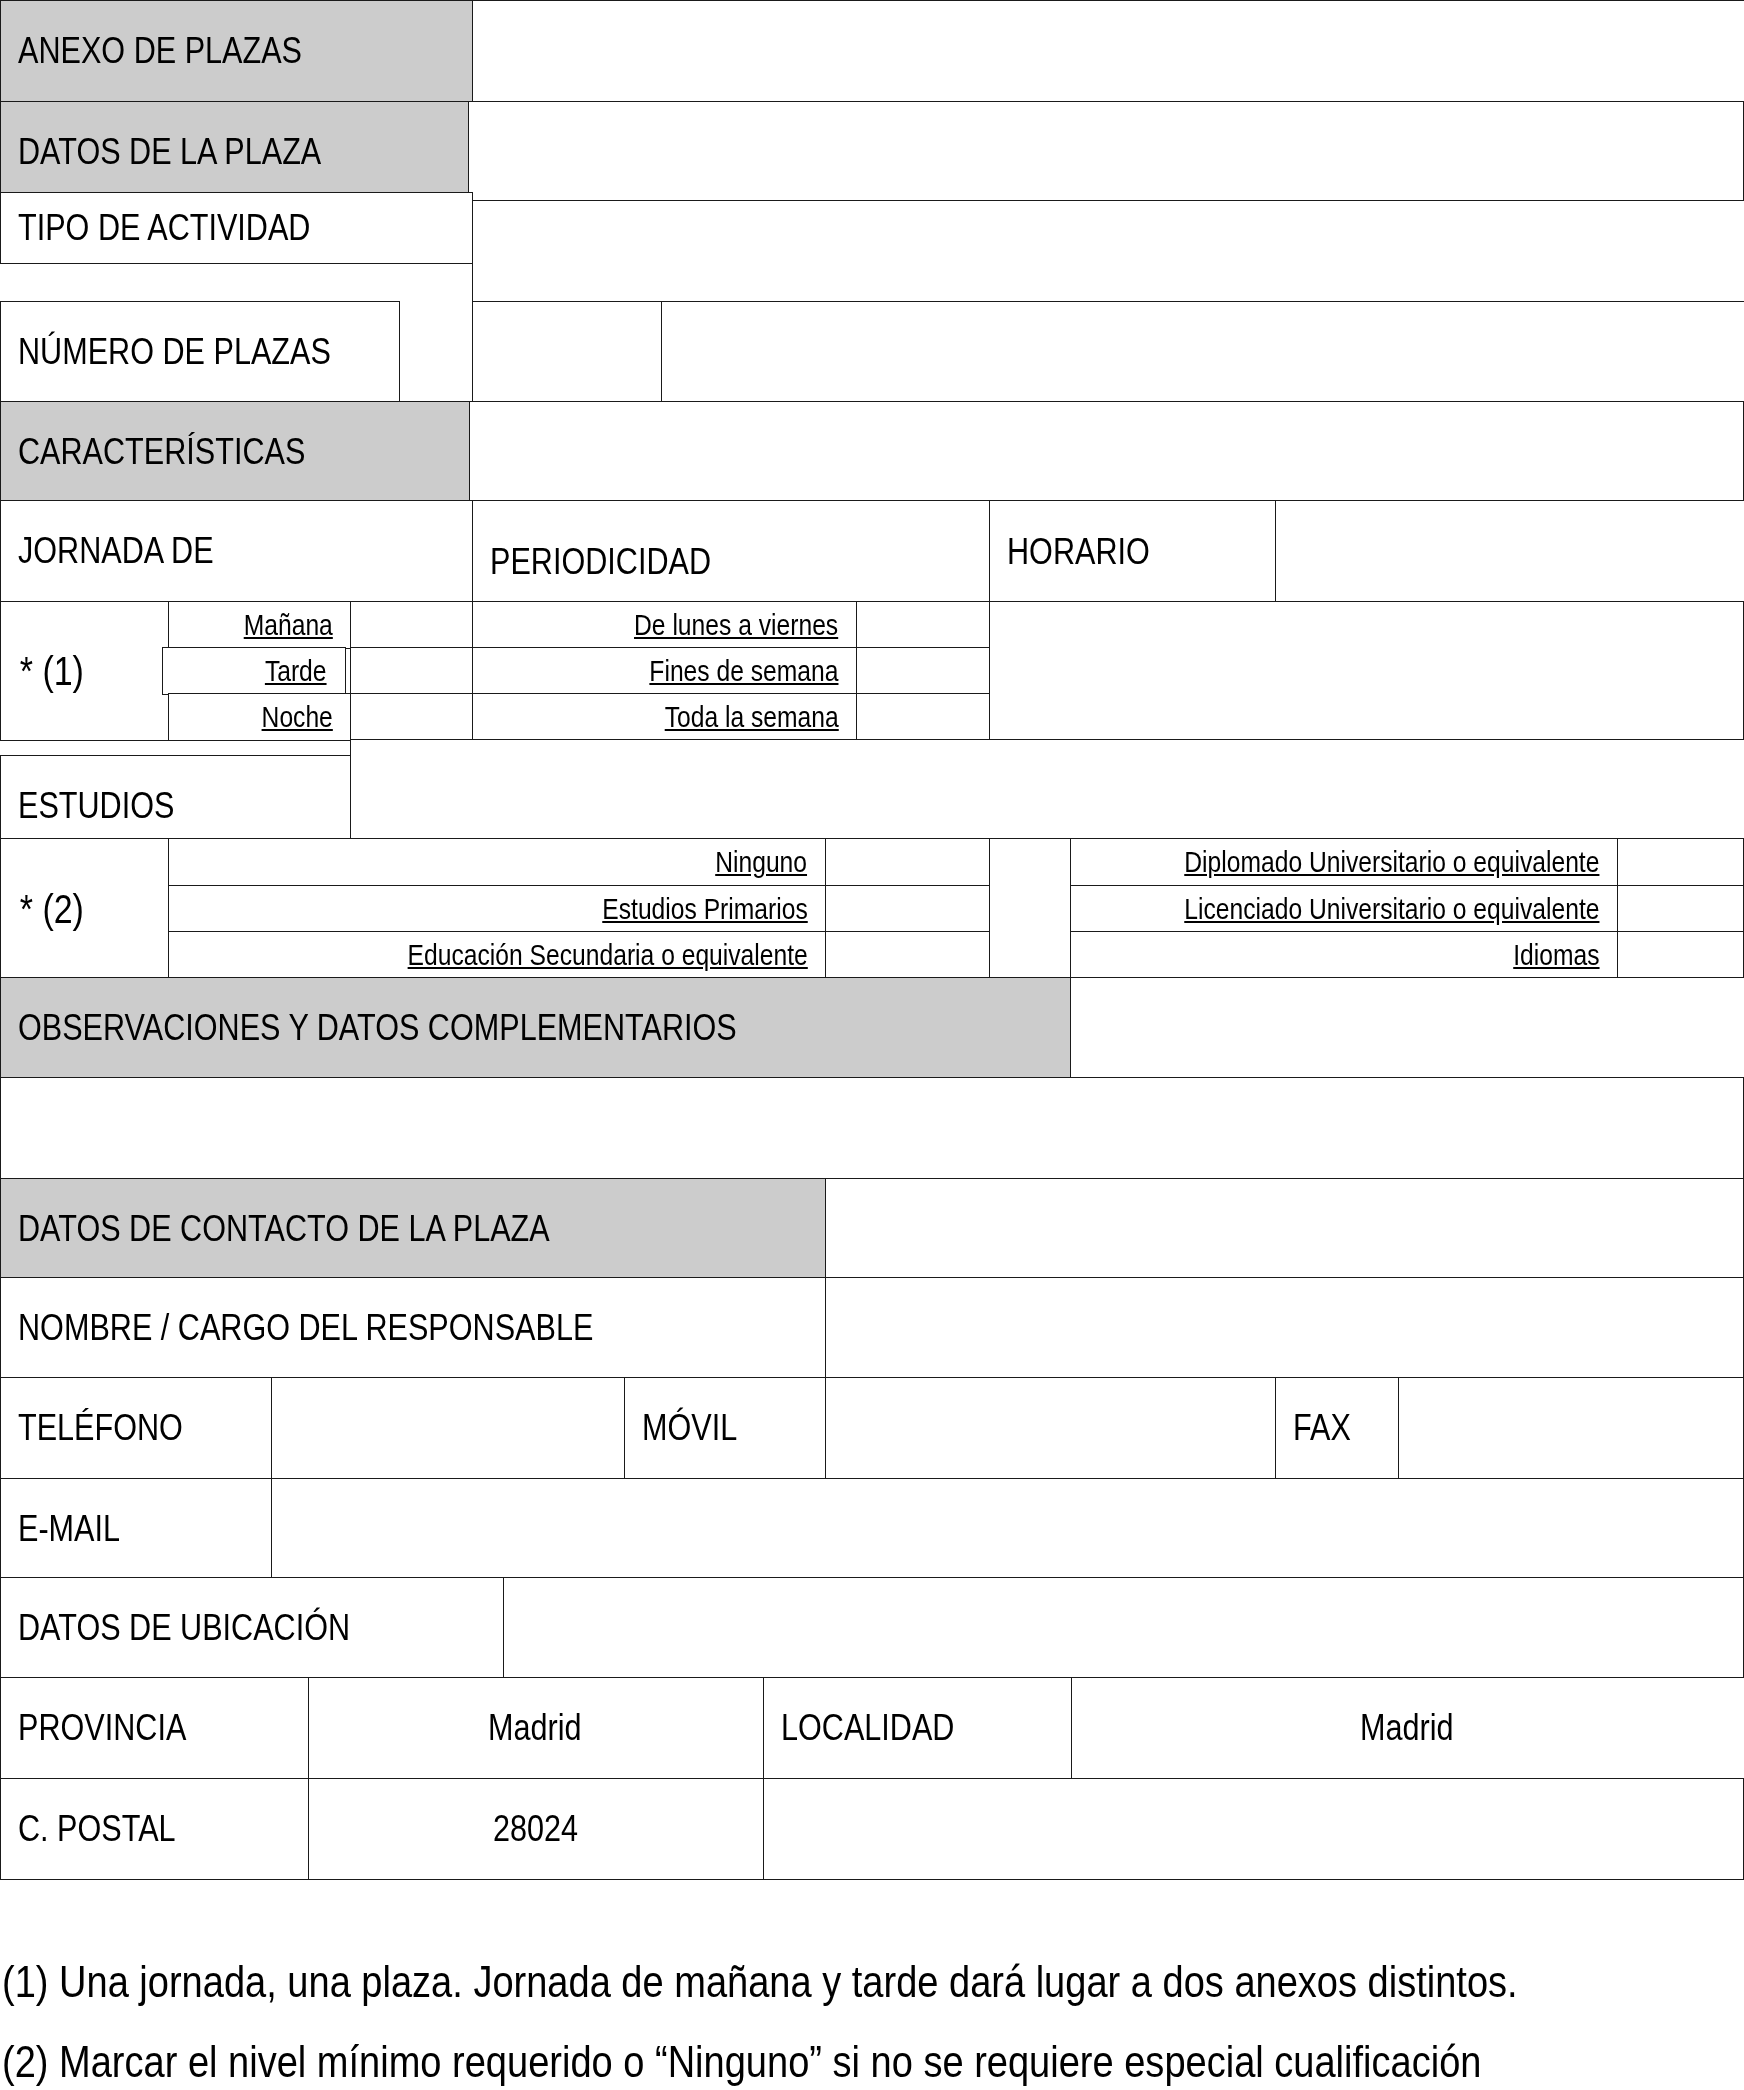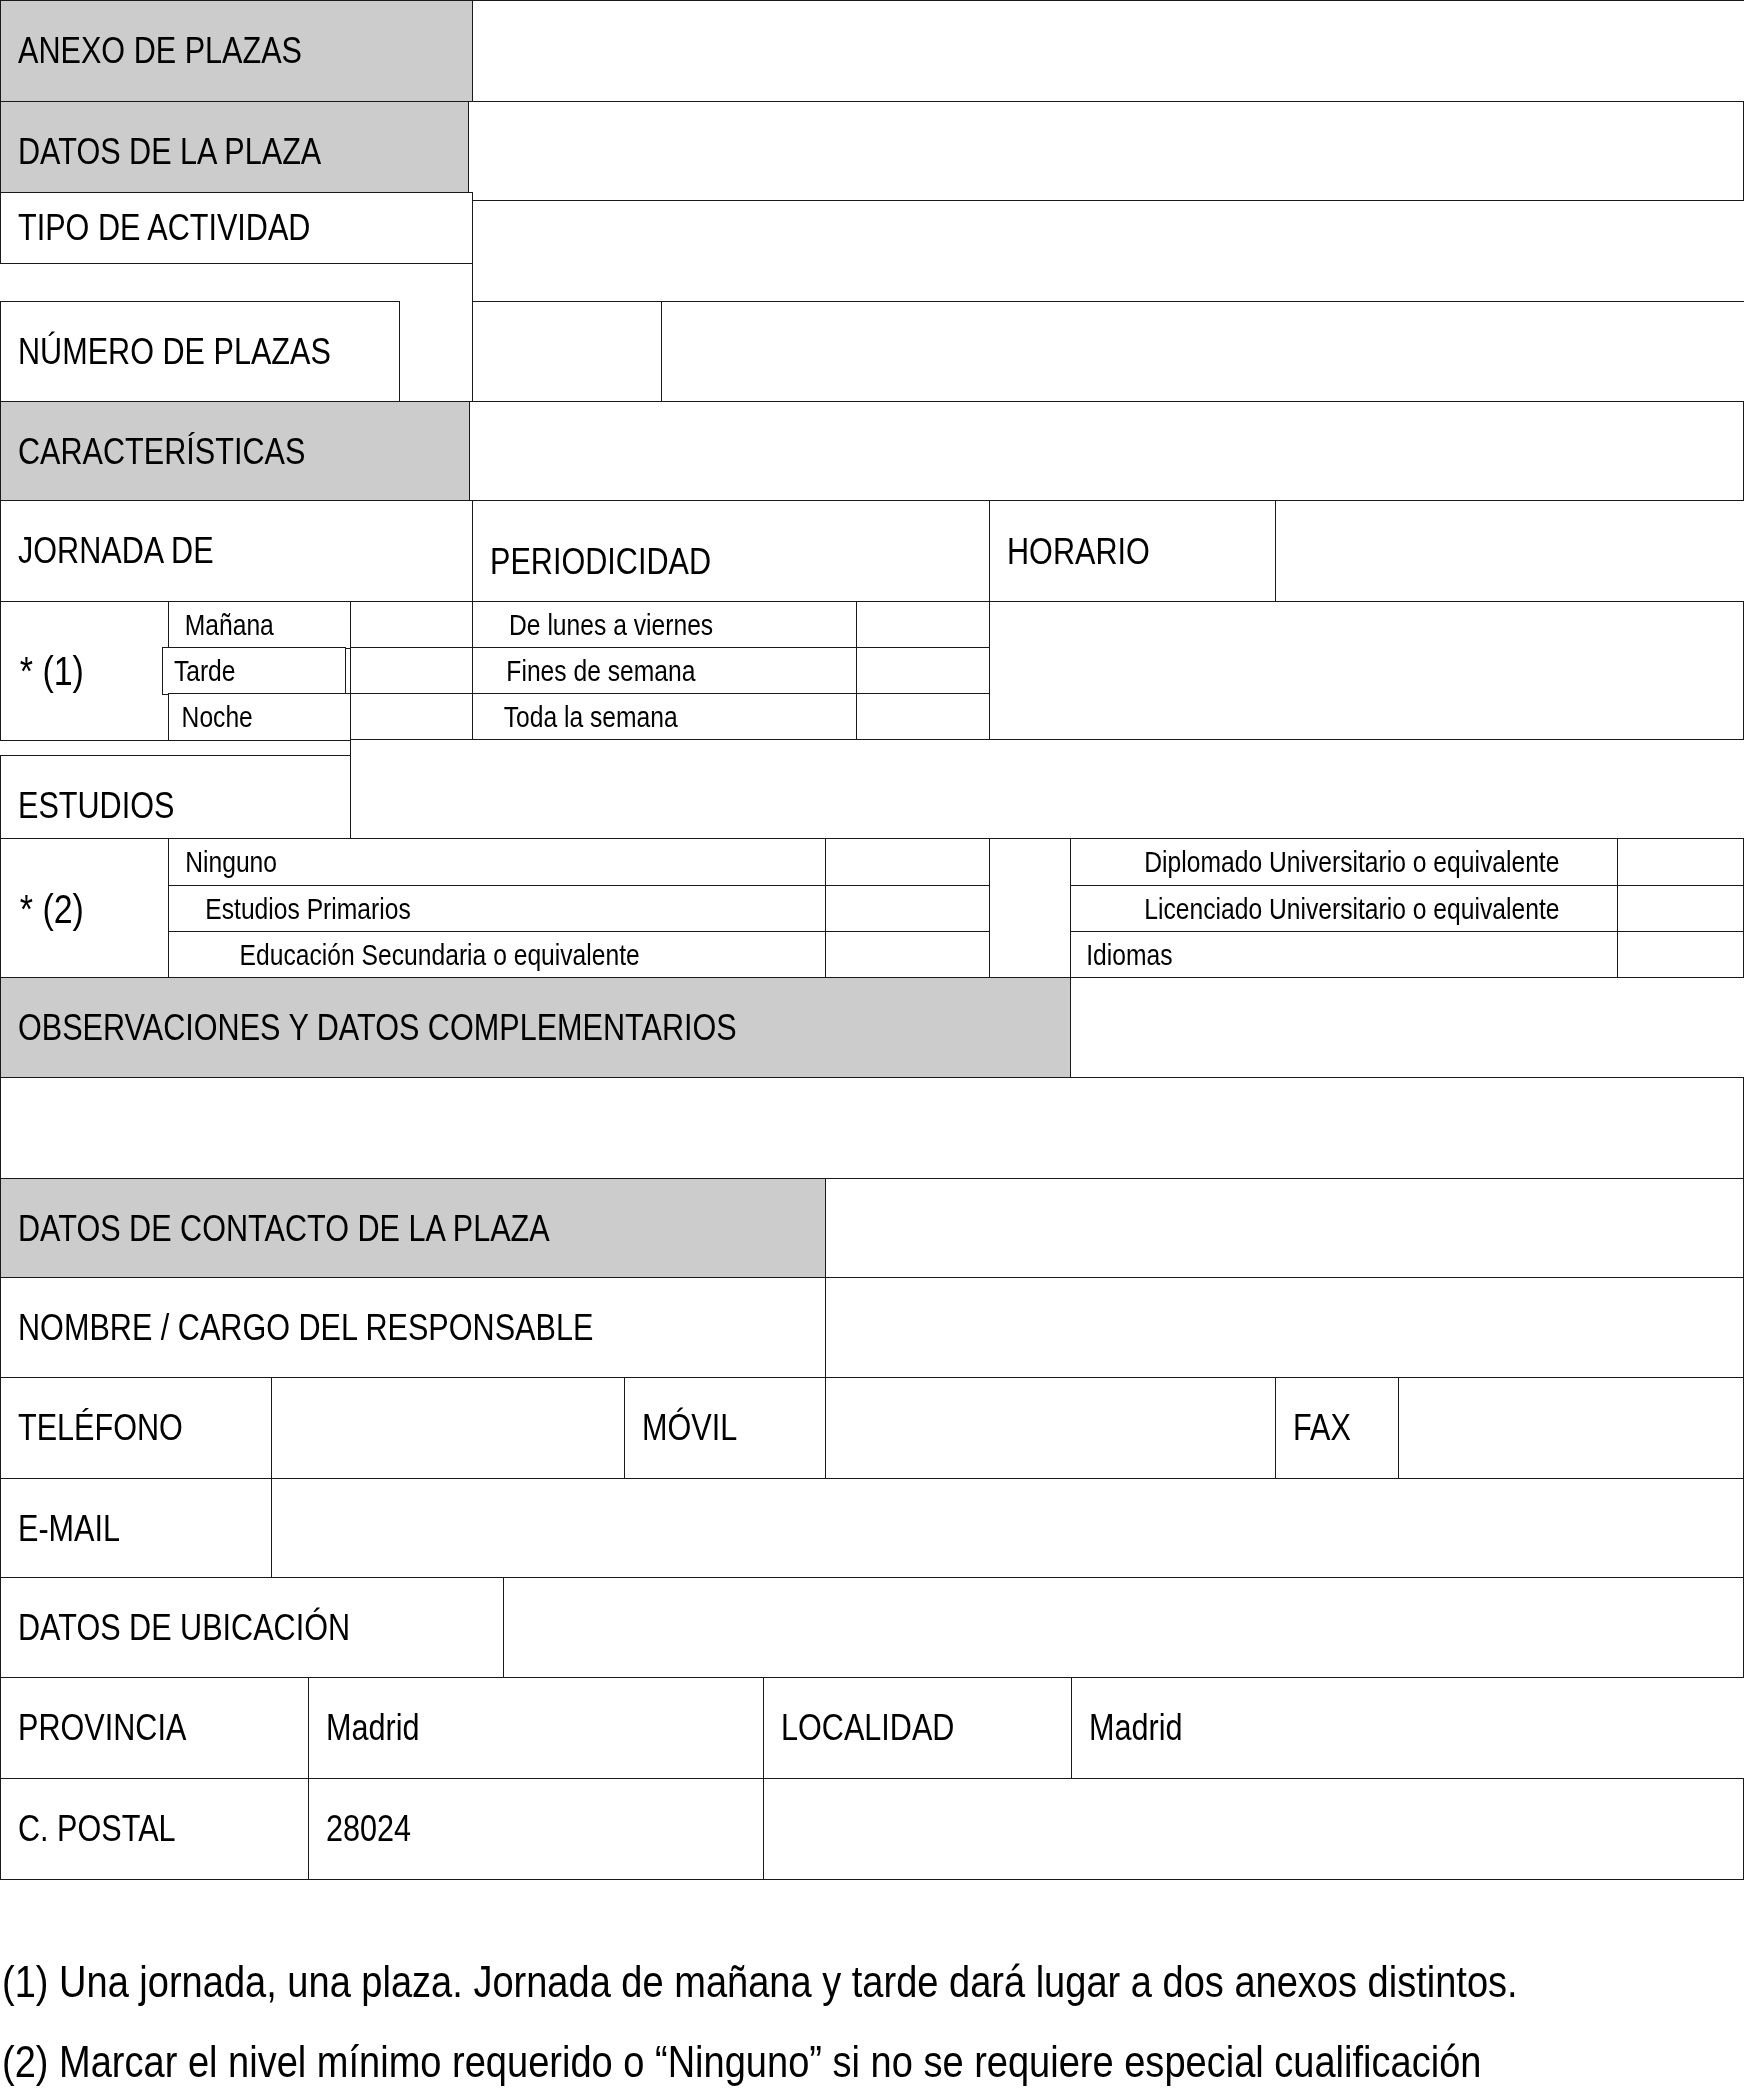--- a/index.html
+++ b/index.html
@@ -5,25 +5,25 @@
   html, body { margin: 0; padding: 0; background: #ffffff; }
   body { width: 1744px; height: 2090px; position: relative; overflow: hidden;
          font-family: "Liberation Sans", sans-serif; color: #000; }
   .c { position: absolute; box-sizing: border-box; border: 1.8px solid #1a1a1a;
        display: flex; align-items: center; background: #fff; overflow: visible; }
   .g { background: #cccccc; }
   .t { display: inline-block; white-space: nowrap; font-size: 36px; line-height: 1;
        transform: scaleX(0.85); transform-origin: left center; padding-left: 20px; }
   .s { display: inline-block; white-space: nowrap; font-size: 29px; line-height: 1;
        transform: scaleX(0.85); transform-origin: right center; }
-  .r { padding-right: 18.5px; }
+  .r { justify-content: flex-end; padding-right: 18.5px; text-decoration: underline; }
   .big { font-size: 40px; }
   .fn { position: absolute; left: 1.8px; white-space: nowrap; font-size: 45px; line-height: 1;
         transform: scaleX(0.845); transform-origin: left center; }
-  .field { cursor: text; }
+  .field { cursor: text; justify-content: center; }
 </style>
 </head>
 <body>
 
 <div>
 
   <div class="c g" style="left:0;top:0;width:473px;height:102px">
     <span class="t">ANEXO DE PLAZAS</span>
     </div>
   <div class="c field" style="left:472px;top:0;width:1273px;height:102px"></div>

